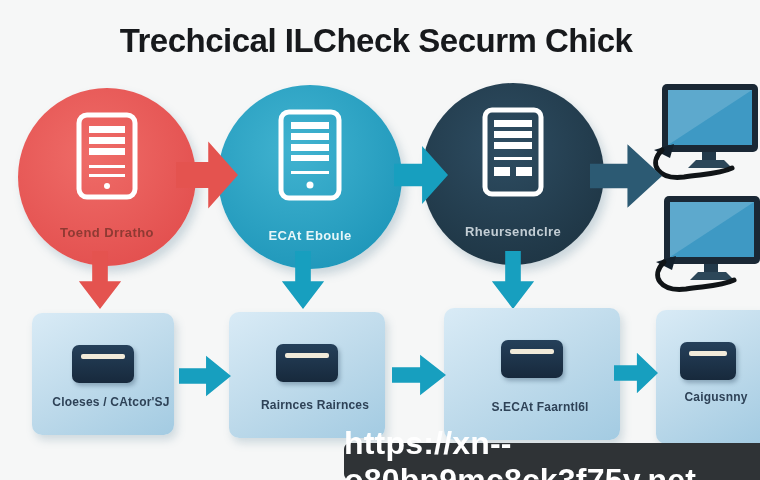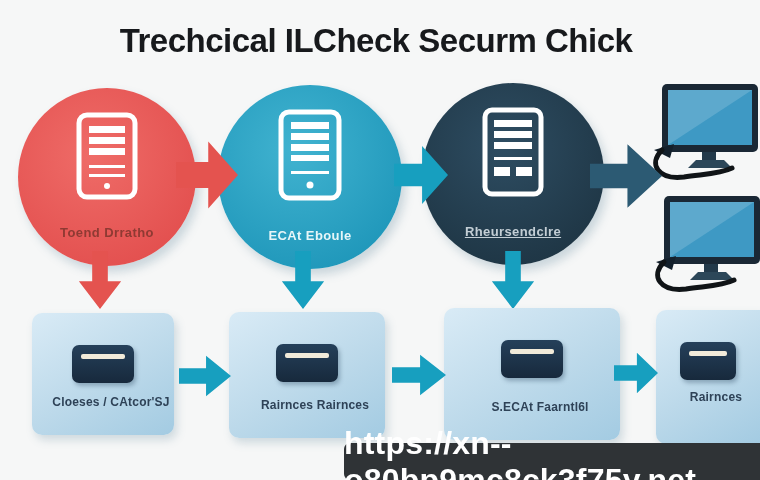--- a/index.html
+++ b/index.html
@@ -14,21 +14,21 @@
       background:radial-gradient(circle at 42% 38%,#ef6c68,#e3504f 78%);}
   .c2{left:218px;top:85px;width:184px;height:184px;
       background:radial-gradient(circle at 42% 35%,#41b3d0,#1f97ba 80%);}
   .c3{left:422px;top:83px;width:182px;height:182px;
       background:radial-gradient(circle at 45% 35%,#2e4d62,#1e3544 82%);}
   .server{position:absolute;left:50%;transform:translateX(-50%);top:24px;}
   .clabel{position:absolute;left:0;right:0;bottom:26px;text-align:center;
           font-size:13px;font-weight:700;letter-spacing:.4px;}
   .c1 .clabel{color:#8f3a33;}
   .c2 .clabel{color:#e7f6f8;}
-  .c3 .clabel{color:#c3ced5;text-decoration:underline;}
+  .c3 .clabel{color:#c3ced5;}
   
   .arrow-right{position:absolute;
      clip-path:polygon(0 33%,52% 33%,52% 6%,100% 50%,52% 94%,52% 67%,0 67%);}
   .arrow-down{position:absolute;
      clip-path:polygon(33% 0,67% 0,67% 52%,96% 52%,50% 100%,4% 52%,33% 52%);}
   .red{background:#e4534f;}
   .teal{background:#179fbf;}
   .dark{background:#2c5a73;}
   
   .bbox{position:absolute;border-radius:10px;
@@ -141,21 +141,21 @@
     <div class="device">
         <div class="slot"></div>
       </div>
     <div class="blabel">S.ECAt Faarntl6l</div>
   </div>
 
   <div class="bbox b4" style="left:656px;top:310px;width:104px;height:134px;border-radius:10px 0 0 10px;">
     <div class="device" style="width:56px;">
         <div class="slot" style="width:38px;"></div>
       </div>
-    <div class="blabel">Rairnces</div>
+    <div class="blabel">Caigusnny</div>
   </div>
 
   <div class="arrow-right teal" style="left:179px;top:353px;width:52px;height:46px;"></div>
   <div class="arrow-right teal" style="left:392px;top:352px;width:54px;height:46px;"></div>
   <div class="arrow-right teal" style="left:614px;top:350px;width:44px;height:46px;"></div>
 
   <div class="urlbar">
     <span>https://xn--o80bp9mc8ck3f75y.net</span>
   </div>
 

